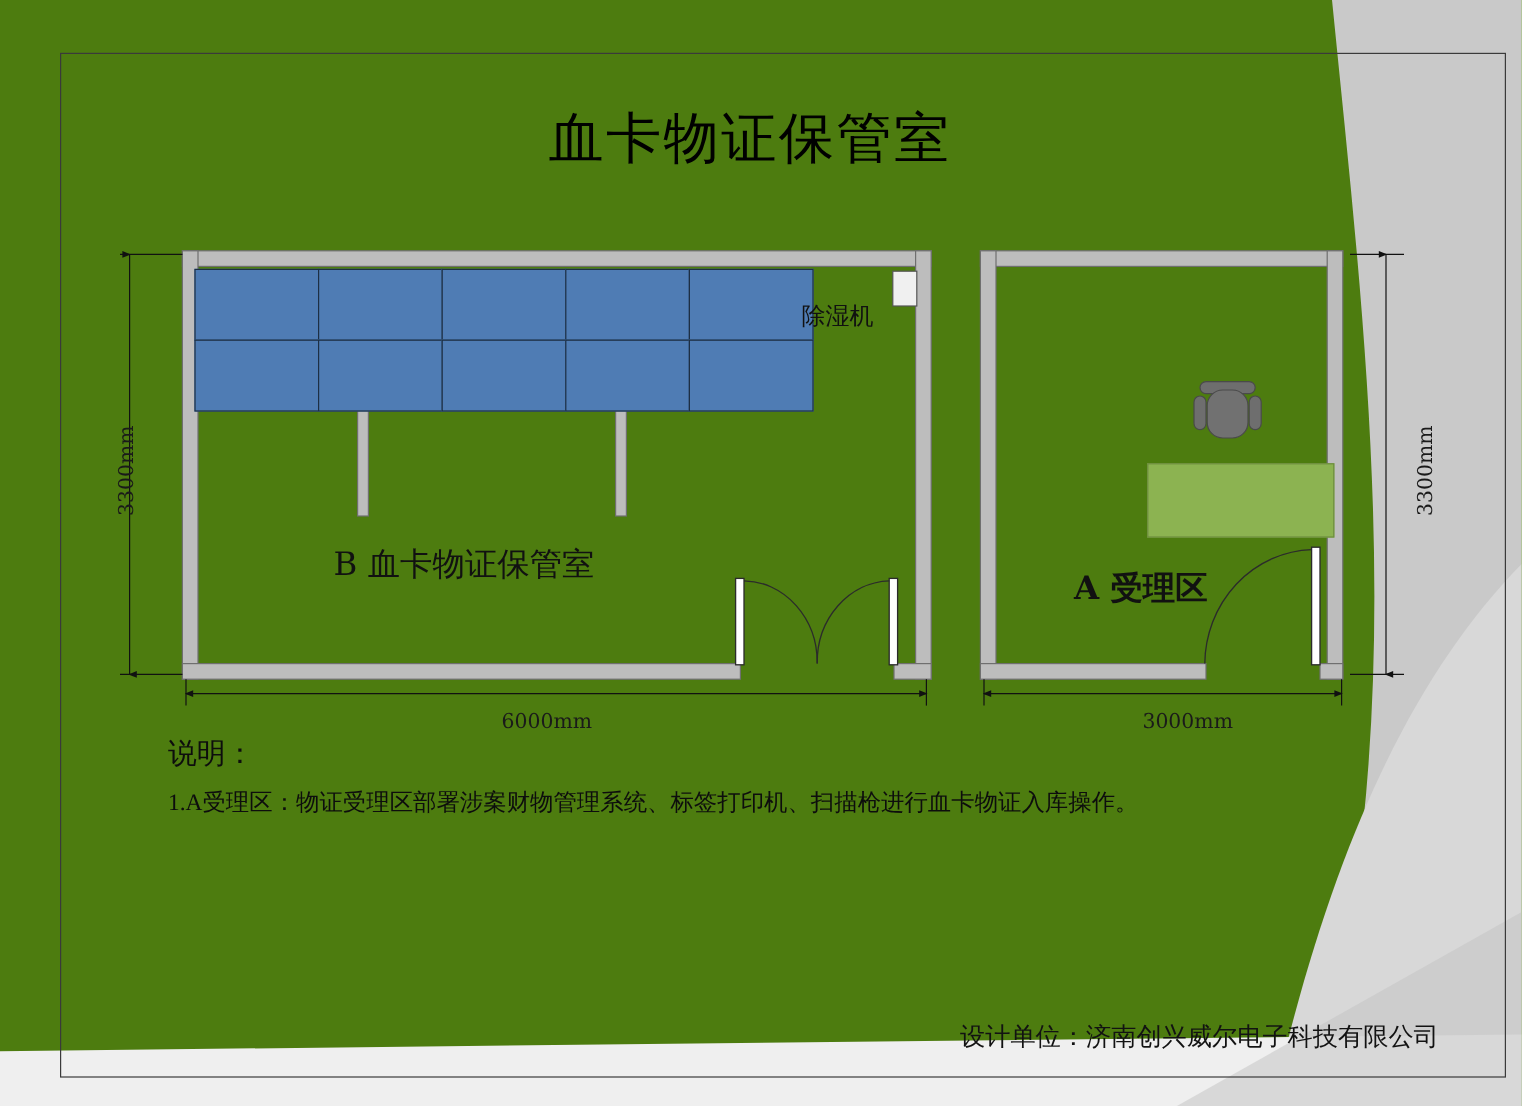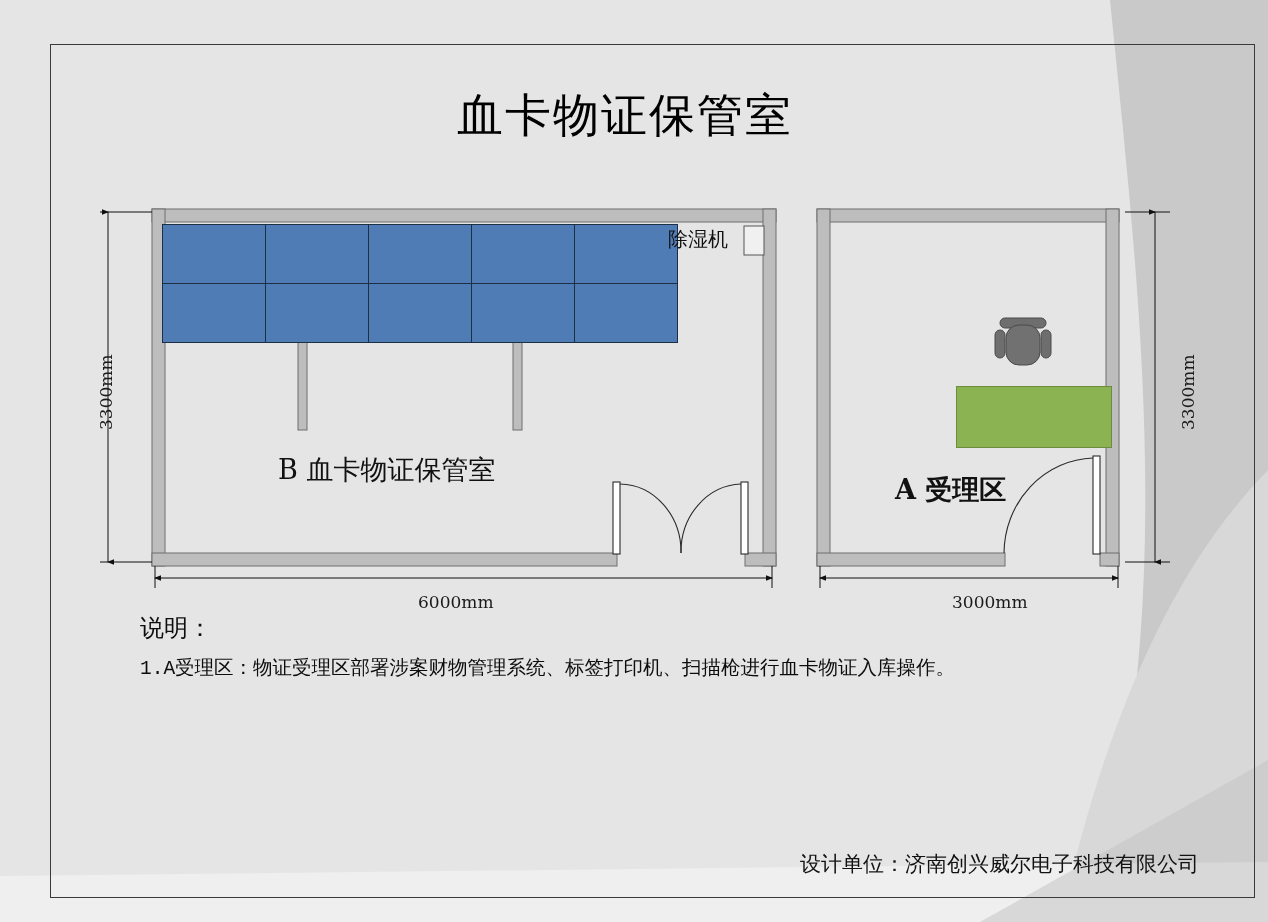--- a/index.html
+++ b/index.html
@@ -6,21 +6,21 @@
   html, body {
     margin: 0; padding: 0;
     width: 1268px; height: 922px;
     background: #ffffff;
     font-family: "Liberation Sans", "DejaVu Sans", sans-serif;
     overflow: hidden;
   }
   #stage {
     position: relative;
     width: 1268px; height: 922px;
-    background: #e5e5e5;
+    background: #4d7c0f;
     overflow: hidden;
   }
 
   
   .bg-layer { position: absolute; inset: 0; pointer-events: none; }
 
   
   #slide-frame {
     position: absolute;
     left: 50px; top: 44px;
@@ -85,38 +85,39 @@
   .dim-text.vert {
     transform: rotate(-90deg);
     transform-origin: left top;
   }
   .small-label {
     position: absolute;
     font-family: "DejaVu Serif", "Liberation Serif", serif;
     font-size: 20px;
     color: #111;
     white-space: nowrap;
+    margin-top: 24px;
   }
 
   
   #notes-heading {
     position: absolute;
     left: 140px; top: 612px;
     font-size: 24px;
     font-family: "DejaVu Sans", "Liberation Sans", sans-serif;
     color: #0d0d0d;
     white-space: nowrap;
   }
   #notes-body {
     position: absolute;
     left: 140px; top: 656px;
     width: 1050px;
     font-size: 19.5px;
     line-height: 27px;
-    font-family: Liberation Mono, monospace;
+    font-family: Liberation Serif, serif;
     color: #0d0d0d;
   }
   #notes-body p { margin: 0; }
 
   
   #footer {
     position: absolute;
     left: 800px; top: 822px;
     width: 402px;
     text-align: left;

